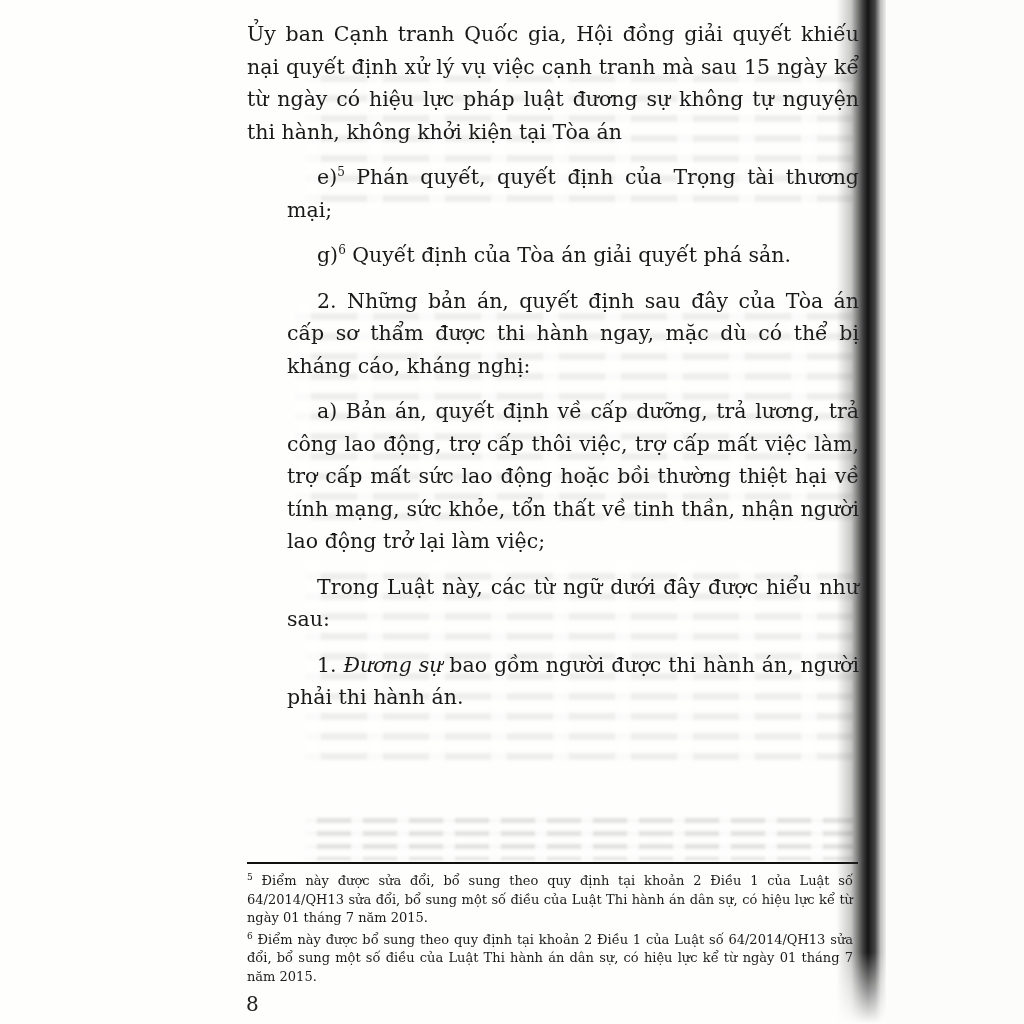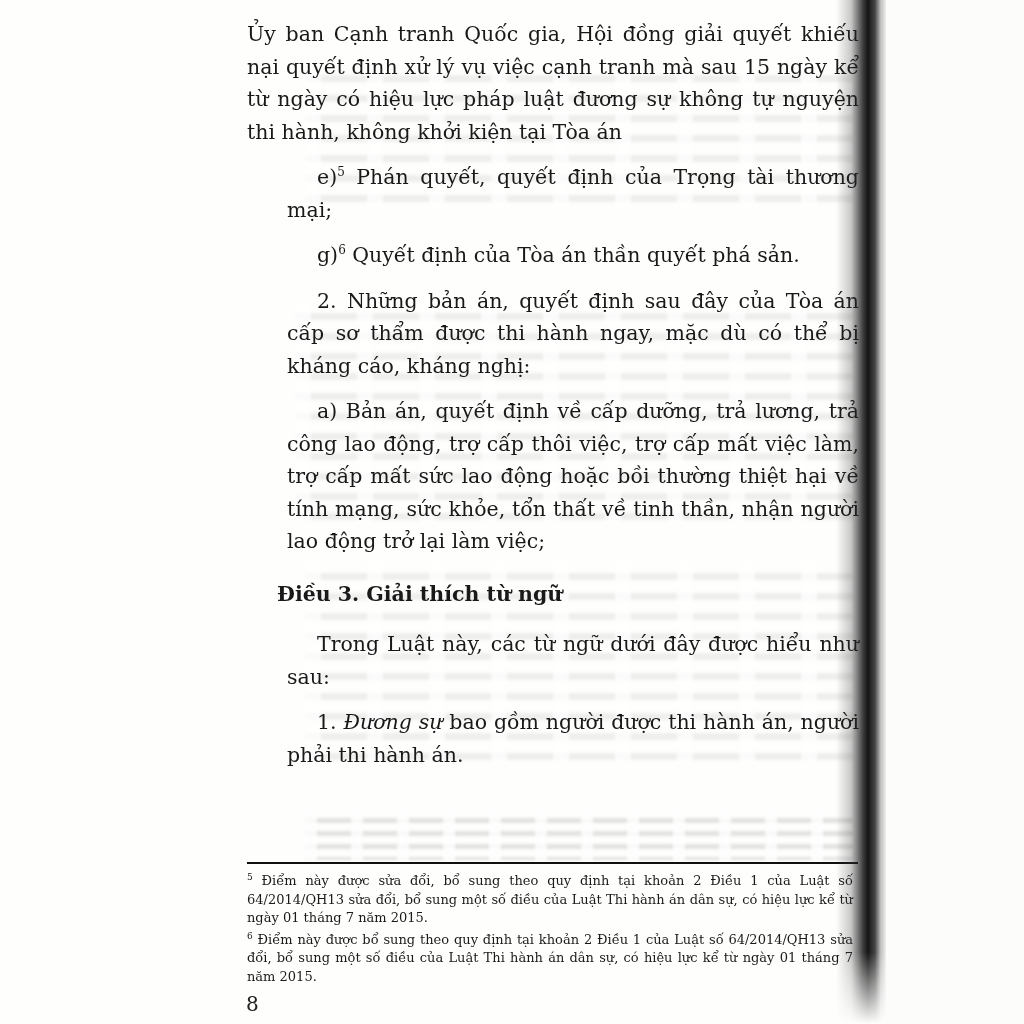--- a/index.html
+++ b/index.html
@@ -73,28 +73,27 @@
     <div class="bleed b1"></div>
     <div class="bleed b2"></div>
     <div class="bleed b3"></div>
     <div class="bleed b4"></div>
 
     <main class="body-text">
       <p class="para">Ủy ban Cạnh tranh Quốc gia, Hội đồng giải quyết khiếu nại quyết định xử lý vụ việc cạnh tranh mà sau 15 ngày kể từ ngày có hiệu lực pháp luật đương sự không tự nguyện thi hành, không khởi kiện tại Tòa án</p>
 
       <p class="para indent"><span>e)</span><sup class="fnref">5</sup><span> Phán quyết, quyết định của Trọng tài thương mại;</span></p>
 
-      <p class="para indent"><span>g)</span><sup class="fnref">6</sup><span> Quyết định của Tòa án thần quyết phá sản.</span></p>
+      <p class="para indent"><span>g)</span><sup class="fnref">6</sup><span> Quyết định của Tòa án giải quyết phá sản.</span></p>
 
       <p class="para indent">2. Những bản án, quyết định sau đây của Tòa án cấp sơ thẩm được thi hành ngay, mặc dù có thể bị kháng cáo, kháng nghị:</p>
 
       <p class="para indent">a) Bản án, quyết định về cấp dưỡng, trả lương, trả công lao động, trợ cấp thôi việc, trợ cấp mất việc làm, trợ cấp mất sức lao động hoặc bồi thường thiệt hại về tính mạng, sức khỏe, tổn thất về tinh thần, nhận người lao động trở lại làm việc;</p>
 
 
-      <p class="para heading">Điều 3. Giải thích từ ngữ</p>
 
       <p class="para indent">Trong Luật này, các từ ngữ dưới đây được hiểu như sau:</p>
 
       <p class="para indent"><span>1. </span><em>Đương sự</em><span> bao gồm người được thi hành án, người phải thi hành án.</span></p>
     </main>
 
     <div class="rule"></div>
 
     <div class="footnotes">
       <p class="footnote"><sup>5</sup><span> Điểm này được sửa đổi, bổ sung theo quy định tại khoản 2 Điều 1 của Luật số 64/2014/QH13 sửa đổi, bổ sung một số điều của Luật Thi hành án dân sự, có hiệu lực kể từ ngày 01 tháng 7 năm 2015.</span></p>

